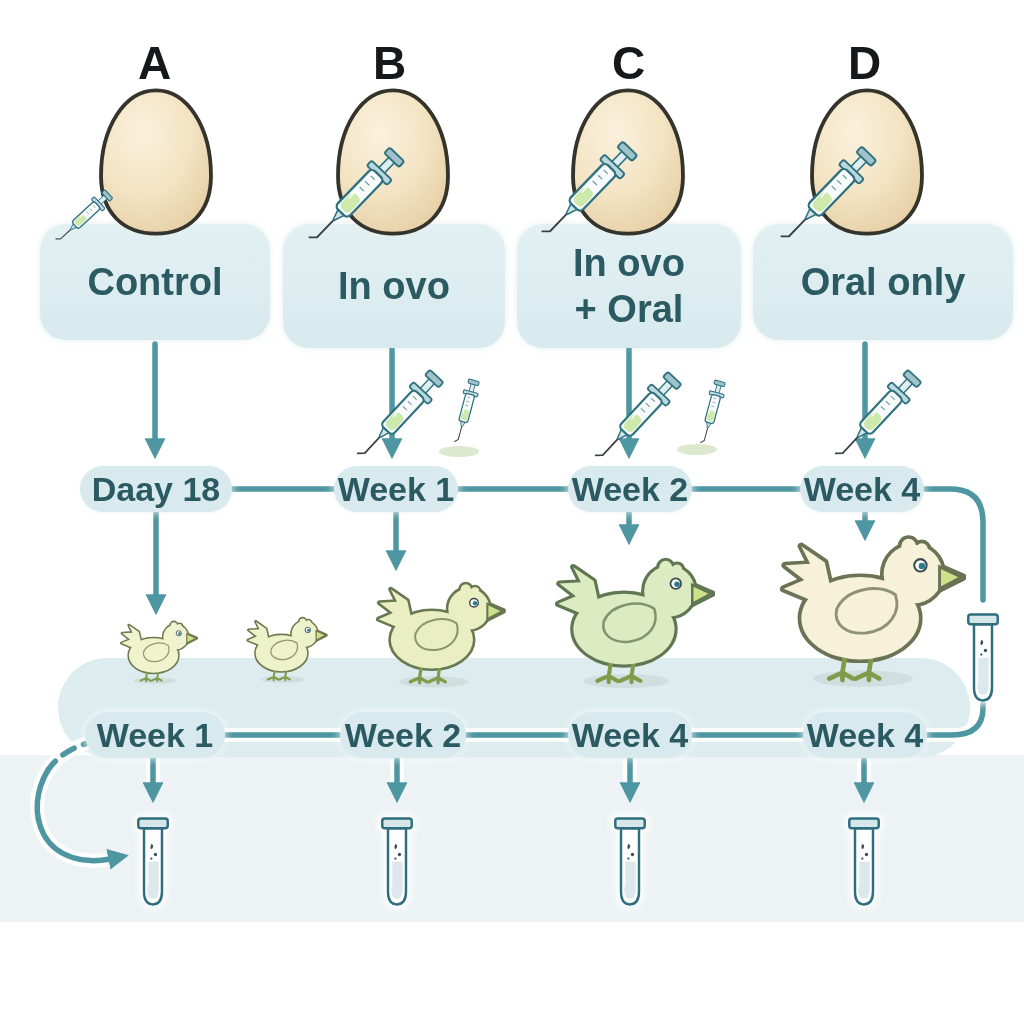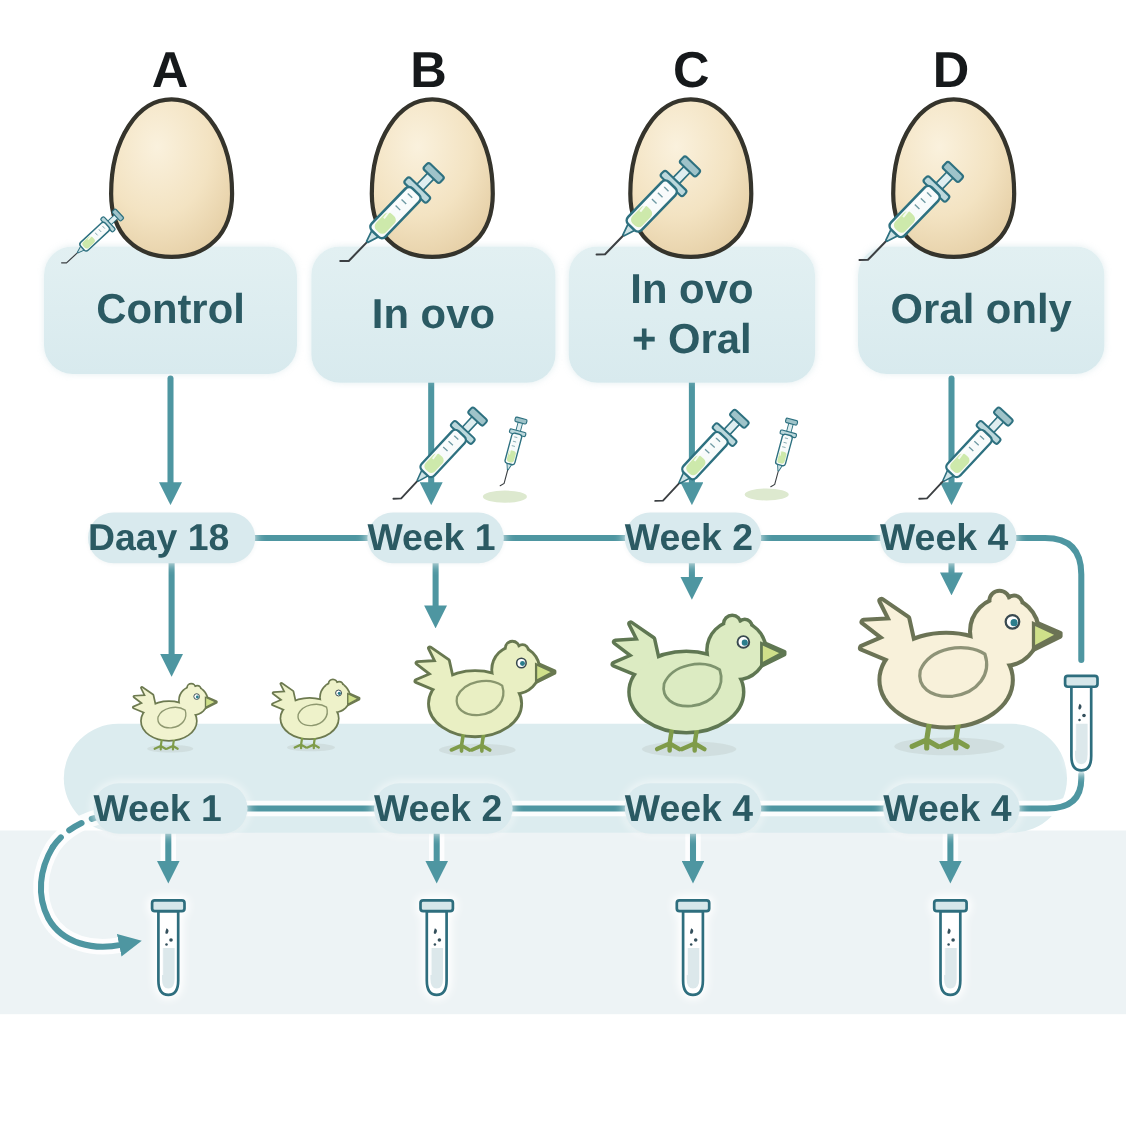--- a/index.html
+++ b/index.html
@@ -21,21 +21,21 @@
   
   .gbox{
     top:224px;background:linear-gradient(#e2f0f2,#d8eaee);
     border-radius:26px;display:flex;flex-direction:column;align-items:center;justify-content:center;
     color:#2b5a63;font-size:38px;font-weight:600;line-height:1.22;
     box-shadow:0 0 6px rgba(180,210,215,.35);
   }
   
   .pill{
     height:46px;border-radius:23px;background:#d9eaee;
-    color:#2b5a63;font-size:34px;font-weight:600;line-height:46px;
+    color:#2b5a63;font-size:34px;font-weight:600;line-height:46px;text-align:center;
     box-shadow:0 0 10px rgba(255,255,255,.95),0 1px 3px rgba(90,130,140,.12);
     white-space:nowrap;
   }
   
   .egg-svg{width:128px;height:156px;}
   .syr{transform-origin:50% 50%;}
   .tube-svg{width:36px;height:95px;filter:drop-shadow(0 0 5px #ffffff) drop-shadow(0 0 3px #ffffff);}
   .chick-svg{overflow:visible;}
   .syr-shadow{background:#dde9cf;border-radius:50%;}
   .connectors{left:0;top:0;width:1024px;height:1024px;pointer-events:none;}
@@ -161,21 +161,21 @@
     <span>Control</span>
     <span></span>
   </div>
   <div class="abs gbox" style="left:283px;width:222px;height:124px;">
     <span>In ovo</span>
   </div>
   <div class="abs gbox" style="left:517px;width:224px;height:124px;">
     <span>In ovo</span>
     <span>+ Oral</span>
   </div>
-  <div class="abs gbox" style="left:780px;width:224px;height:116px;">
+  <div class="abs gbox" style="left:753px;width:260px;height:116px;">
     <span>Oral only</span>
     <span></span>
   </div>
 
   <svg class="abs egg-svg" style="left:92px;top:84px;" viewBox="0 0 100 122">
       <use href="#egg-shape"></use>
     </svg>
   <svg class="abs egg-svg" style="left:329px;top:84px;" viewBox="0 0 100 122">
       <use href="#egg-shape"></use>
     </svg>

